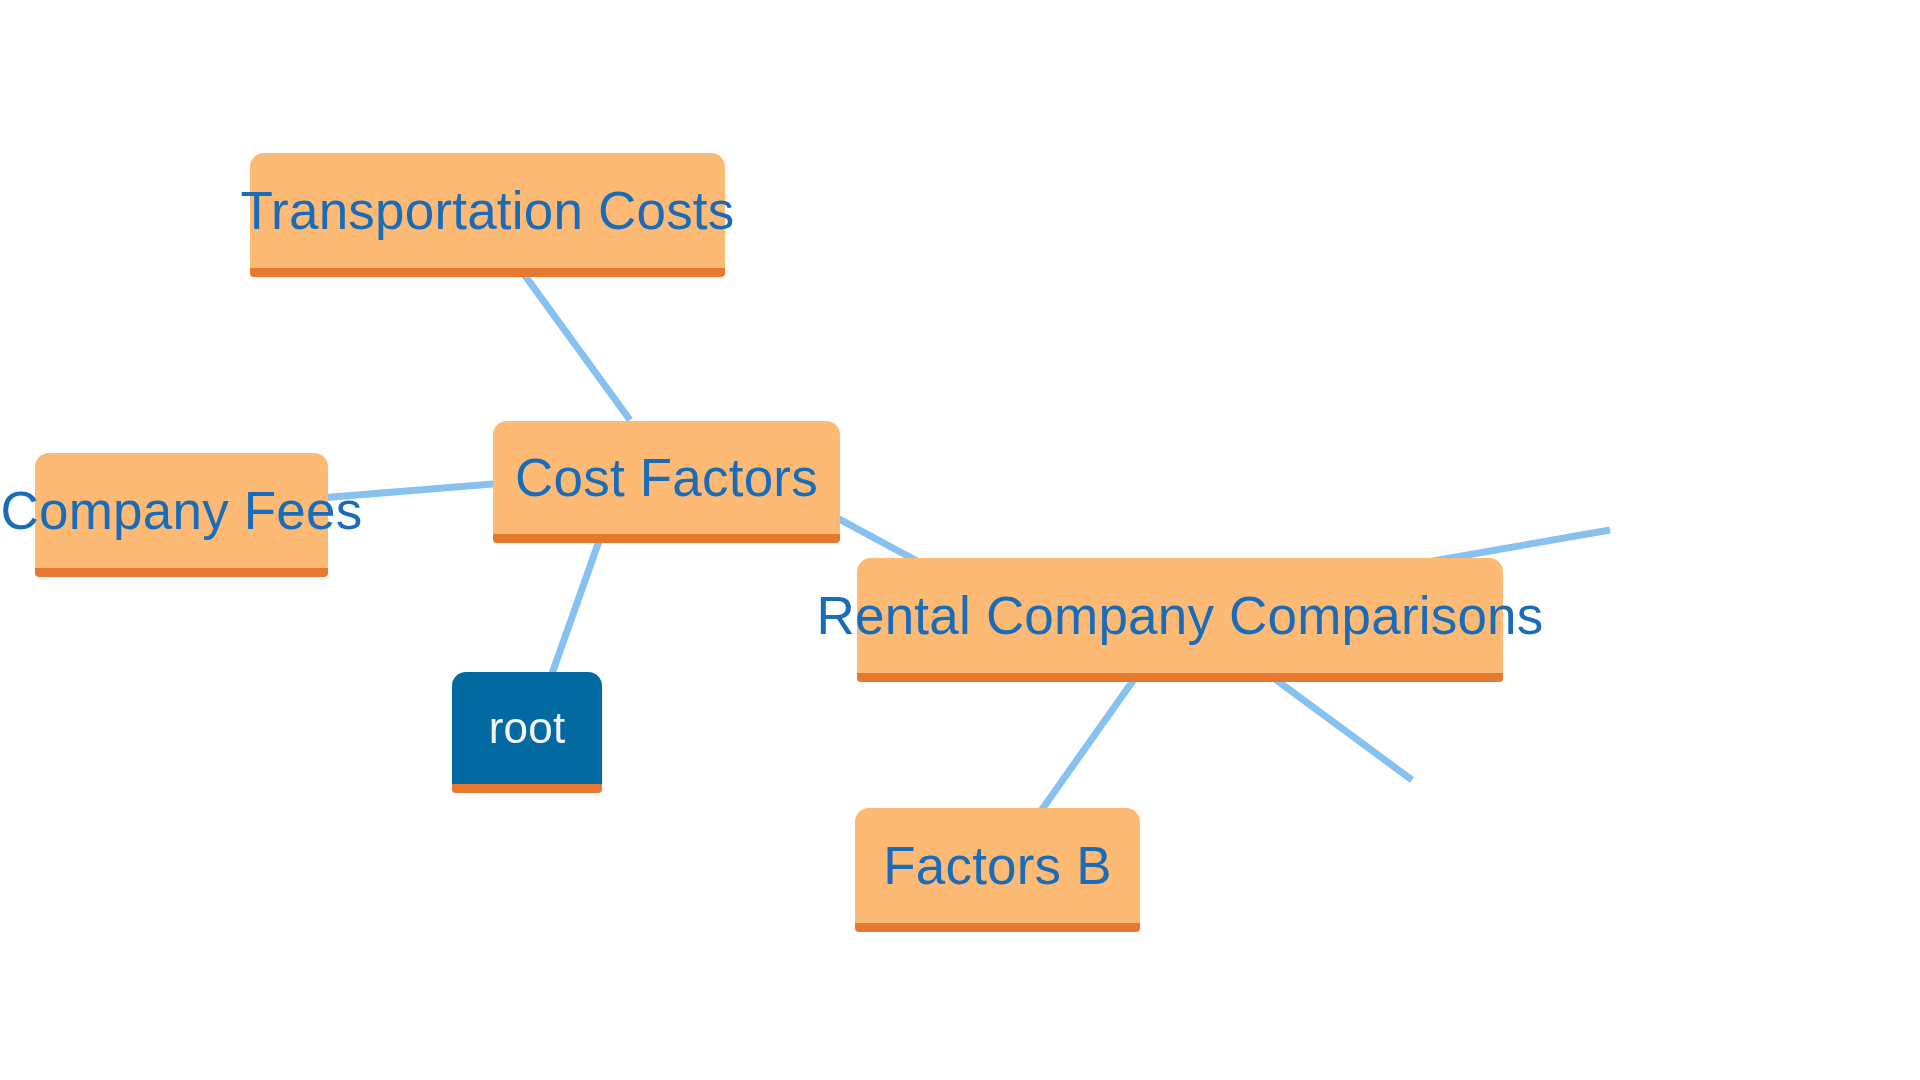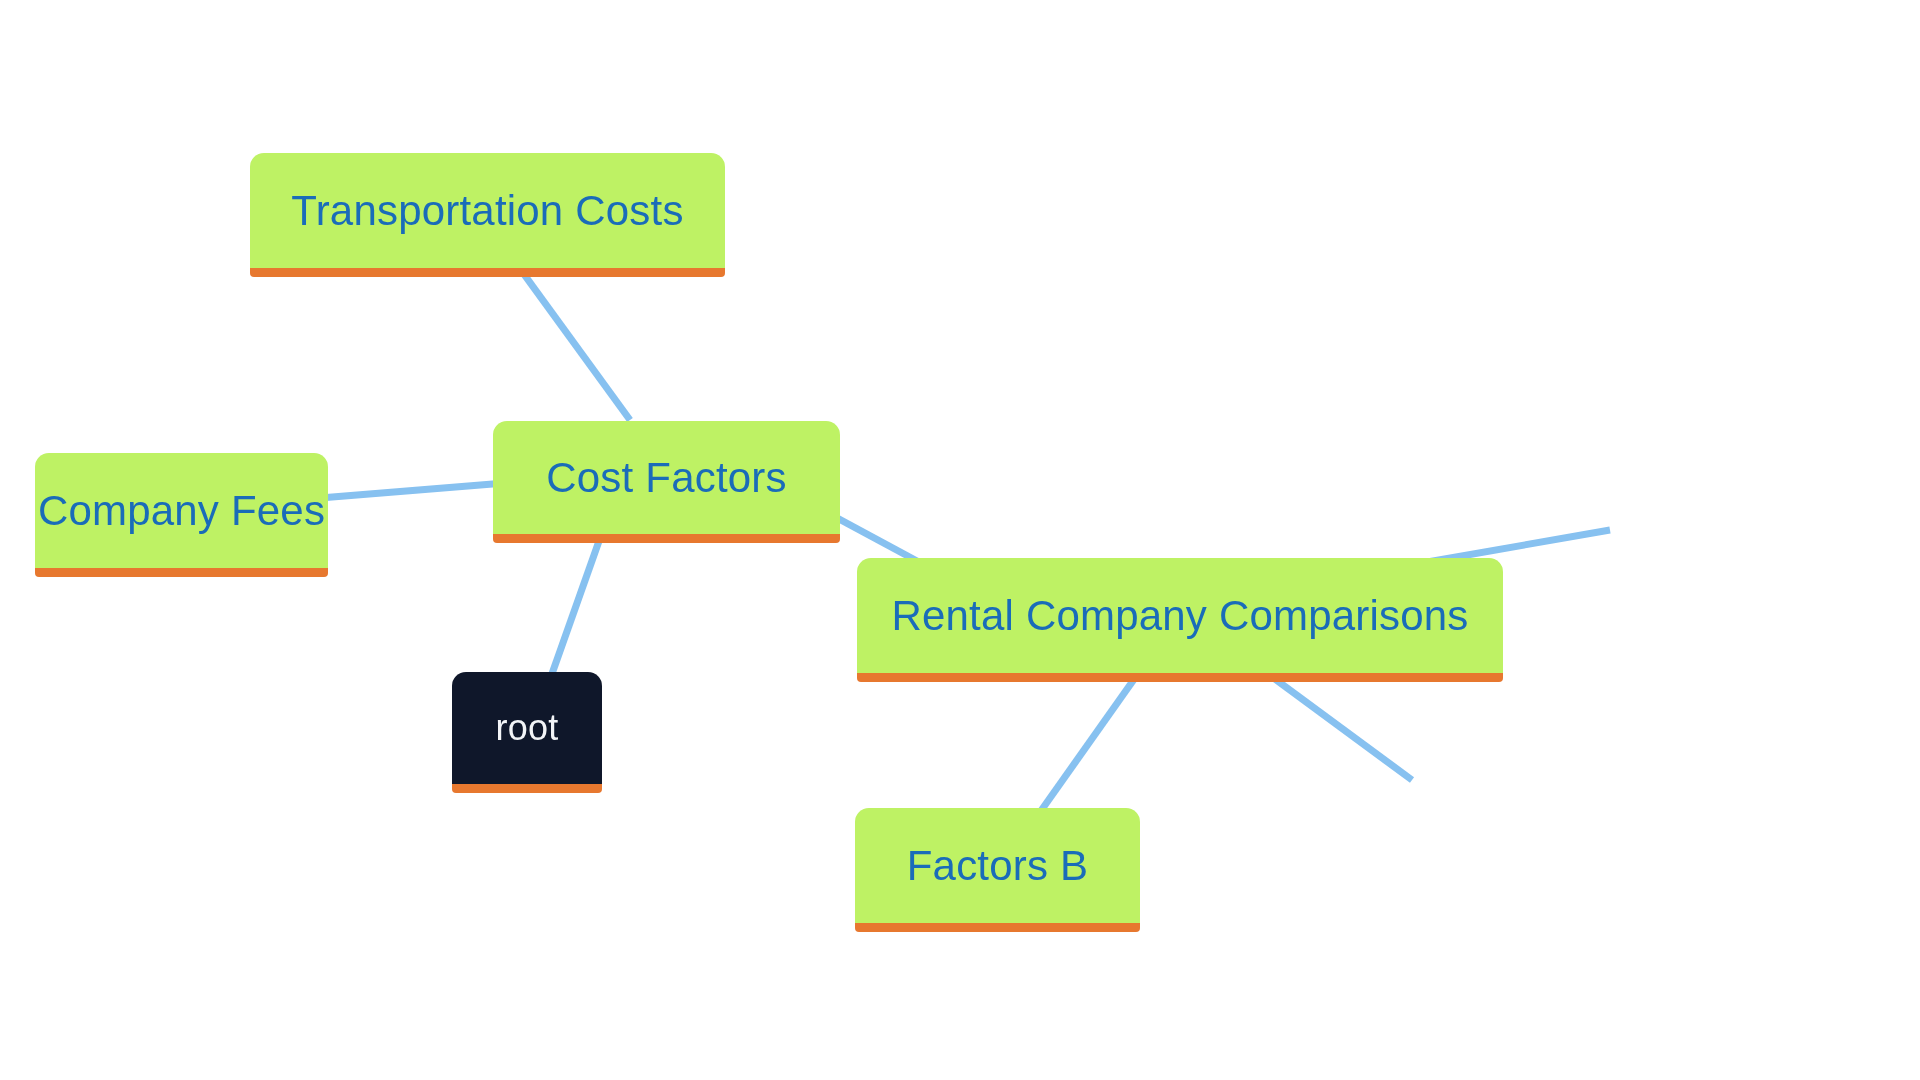--- a/index.html
+++ b/index.html
@@ -25,33 +25,33 @@
   svg.edges line {
     stroke: #87c1f0;
     stroke-width: 7;
     stroke-linecap: butt;
   }
   .node {
     position: absolute;
     display: flex;
     align-items: center;
     justify-content: center;
-    background: #bef264;
+    background: #fdba74;
     color: #1a6cb9;
-    font-size: 42px;
+    font-size: 53px;
     letter-spacing: 0.2px;
     border-bottom: 9px solid #e7782f;
     border-radius: 14px 14px 4px 4px;
     white-space: nowrap;
     cursor: default;
   }
   .node--root {
-    background: #0f172a;
+    background: #0369a1;
     color: #f2f4f7;
-    font-size: 36px;
+    font-size: 44px;
   }
   
   .pos-transportation { left: 250px; top: 153px; width: 475px; height: 115px; }
   .pos-rental-fees    { left: 35px;  top: 453px; width: 293px; height: 115px; }
   .pos-cost-factors   { left: 493px; top: 421px; width: 347px; height: 113px; text-align: right; }
   .pos-root           { left: 452px; top: 672px; width: 150px; height: 112px; }
   .pos-rcc            { left: 857px; top: 558px; width: 646px; height: 115px; }
   .pos-company-a      { left: 1598px; top: 428px; width: 286px; height: 114px; }
   .pos-company-b      { left: 855px; top: 808px; width: 285px; height: 115px; }
   .pos-company-c      { left: 1348px; top: 768px; width: 289px; height: 112px; }

